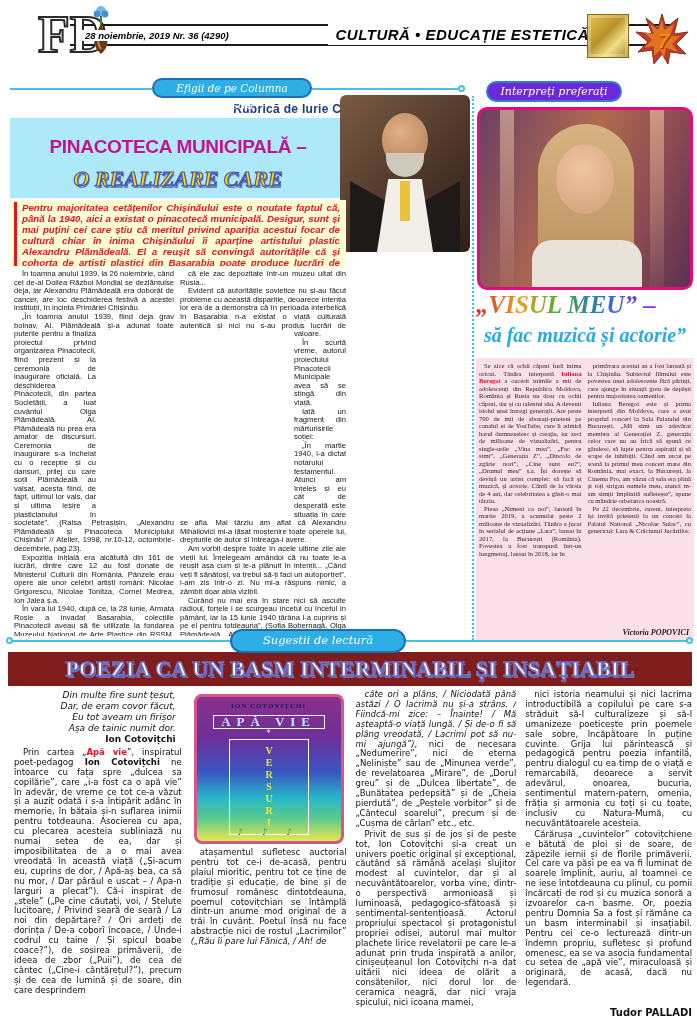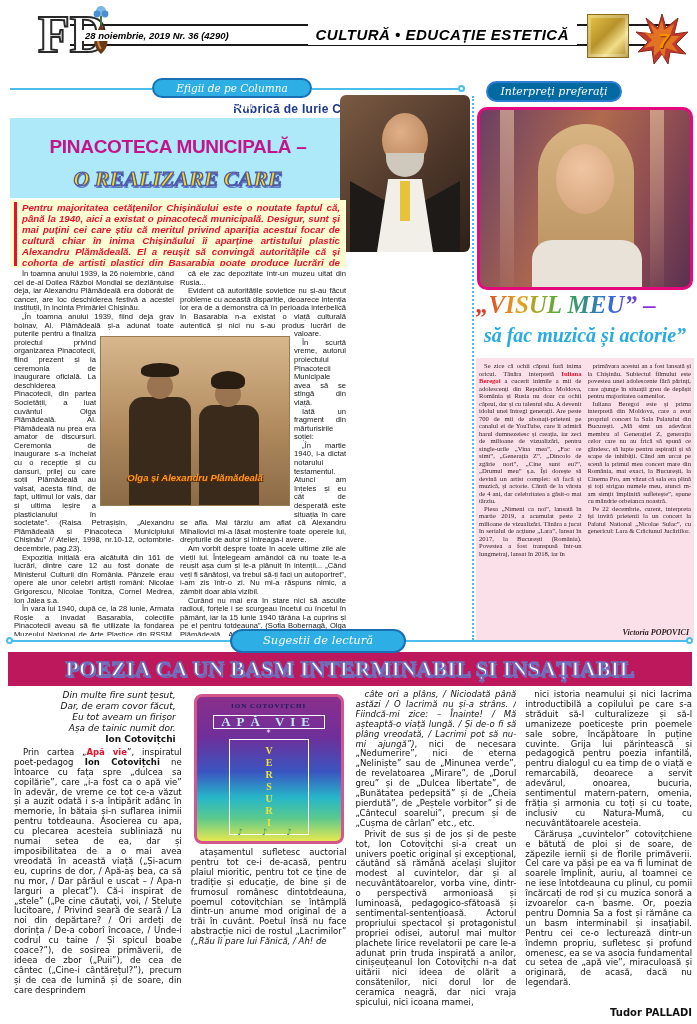--- a/index.html
+++ b/index.html
@@ -5,35 +5,35 @@
   * { margin:0; padding:0; box-sizing:border-box; }
   html,body { background:#e9e9e9; }
   .page { position:relative; width:697px; height:1024px; background:#fff;
           font-family:"Liberation Sans", sans-serif; overflow:hidden; margin:0 auto; }
 
   
   .hdr-line { position:absolute; height:2px; background:#1a1a1a; }
   .fd-logo { position:absolute; left:36px; top:6px; width:96px; height:56px; }
   .hdr-date { position:absolute; left:80px; top:30px; font-size:9.5px; font-weight:bold;
               font-style:italic; background:#fff; padding:0 5px; }
-  .hdr-banner { position:absolute; right:120px; top:24px; font-size:15px; font-weight:bold;
+  .hdr-banner { position:absolute; right:100px; top:24px; font-size:15px; font-weight:bold;
                 font-style:italic; letter-spacing:.5px; background:#fff; padding:2px 8px; }
   .gold-badge { position:absolute; left:587px; top:14px; width:42px; height:44px;
                 background:linear-gradient(135deg,#e8c64a,#b8922a 45%,#f2de8a 70%,#a8821e);
                 border:1px solid #8a6a14; box-shadow:inset 0 0 0 3px rgba(255,255,255,.25); }
   .leaf-wrap { position:absolute; left:632px; top:10px; width:60px; height:56px; }
   .pagenum { position:absolute; left:26px; top:20px; font-size:20px; font-weight:bold;
              color:#ff8c00; text-shadow:1px 1px 0 #7a3a00; font-style:italic; }
   .drop { position:absolute; left:88px; top:4px; width:26px; height:54px; }
 
   
   .capsule { position:absolute; border-radius:12px; color:#fff; text-align:center;
              font-family:"DejaVu Serif", serif; font-style:italic; z-index:5; }
   .capsule.blue { background:#2daee4; border:2px solid #1a6fb5; }
-  .capsule.pink { background:#0369a1; border:2px solid #2d7dd2; }
+  .capsule.pink { background:#6d28d9; border:2px solid #2d7dd2; }
   .rib-line { position:absolute; height:2px; background:#49bdec; }
   .rib-dot { position:absolute; width:7px; height:7px; border:2px solid #49bdec;
              border-radius:50%; background:#fff; }
 
   
   .rubric { position:absolute; left:160px; top:102px; width:310px; text-align:center;
             font-size:12px; font-weight:bold; color:#1b3a8c; letter-spacing:.3px; }
   .title-box { position:absolute; left:10px; top:118px; width:336px; height:80px;
                background:#aee9fa; text-align:center; padding-top:18px; }
   .lt1 { font-size:19px; font-weight:bold; color:#c4148c; letter-spacing:-.3px;
@@ -102,21 +102,21 @@
               font-family:"Liberation Serif", serif; font-size:6.6px; line-height:7.5px;
               color:#2b1d1d; text-align:justify; }
   .rc1 { width:103px; overflow:hidden; }
   .rc2 { width:104px; display:flex; flex-direction:column; }
   .rc2-text { flex:1; overflow:hidden; }
   .pink-box p { text-indent:5px; }
   .hl-name { color:#e8112d; font-weight:bold; }
   .sig-v { text-align:right; font-weight:bold; font-style:italic; font-size:8px; padding:2px 2px 0 0; }
 
   
-  .banner { position:absolute; left:8px; top:652px; width:684px; height:34px; background:#be185d;
+  .banner { position:absolute; left:8px; top:652px; width:684px; height:34px; background:#7f1d1d;
             text-align:center; font-family:"Liberation Serif", serif; font-weight:bold;
             font-size:21.5px; line-height:34px; letter-spacing:.5px; color:#ffffff;
             -webkit-text-stroke:1.4px #6f6fbe; text-shadow:1.5px 1.5px 0 #6f6fbe; }
   .bcols { position:absolute; left:14px; top:690px; width:678px; height:328px; display:flex;
            gap:9px; font-family:"DejaVu Sans", sans-serif; font-size:8.5px; line-height:9.9px;
            color:#111; text-align:justify; }
   .bc { overflow:hidden; }
   .bc1 { width:170px; } .bc2 { width:158px; } .bc3 { width:163px; }
   .bc4 { width:169px; display:flex; flex-direction:column; }
   .bc4-text { flex:1; overflow:hidden; }
@@ -217,29 +217,20 @@
     <p>că ele zac depozitate într-un muzeu uitat din Rusia...</p>
     <p>Evident că autoritățile sovietice nu și-au făcut probleme cu această dispariție, deoarece intenția lor era de a demonstra că în perioada interbelică în Basarabia n-a existat o viață culturală autentică și nici nu s-au produs lucrări de valoare.</p>
     <p>În scurtă vreme, autorul proiectului Pinacotecii Municipale avea să se stingă din viață.</p>
     <p>Iată un fragment din mărturisirile soției:</p>
     <p>„În martie 1940, i-a dictat notarului testamentul. Atunci am înțeles și eu cât de desperată este situația în care se afla. Mai târziu am aflat că Alexandru Mihailovici mi-a lăsat moștenire toate operele lui, drepturile de autor și întreaga-i avere.</p>
     <p>Am vorbit despre toate în acele ultime zile ale vieții lui. Înțelegeam amândoi că nu toate le-a reușit așa cum și le-a plănuit în intenții... „Când veți fi sănătoși, va trebui să-ți faci un autoportret”, i-am zis într-o zi. Nu mi-a răspuns nimic, a zâmbit doar abia vizibil.</p>
     <p>Curând nu mai era în stare nici să asculte radioul, forțele i se scurgeau încetul cu încetul în pământ, iar la 15 iunie 1940 țărâna l-a cuprins și pe el pentru totdeauna”. (Sofia Bobernagă, Olga Plămădeală, „Alexandru Plămădeală” (Chișinău, 1981), pag.28-29).</p>
 
   </div>
 
-  <div class="old-photo">
-    <div class="fig" style="left:28px; width:62px; height:108px;"></div>
-    <div class="fig-head" style="left:46px; top:36px; width:26px; height:26px;"></div>
-    <div class="fig-hat" style="left:40px; top:26px; width:38px; height:14px;"></div>
-    <div class="fig" style="left:98px; width:60px; height:100px;"></div>
-    <div class="fig-head" style="left:114px; top:44px; width:26px; height:26px;"></div>
-    <div class="fig-hat" style="left:110px; top:34px; width:34px; height:18px;"></div>
-    <div class="old-cap">Olga și Alexandru Plămădeală</div>
-  </div>
 
   <div class="div-v"></div>
 
   <div class="capsule pink" style="left:486px; top:81px; width:136px; height:21px; font-size:11px; line-height:17px;">Interpreți preferați</div>
 
   <div class="girl-photo">
     <div class="g-streak" style="left:20px;"></div>
     <div class="g-streak" style="left:170px;"></div>
     <div class="g-hair"></div>
     <div class="g-body"></div>

